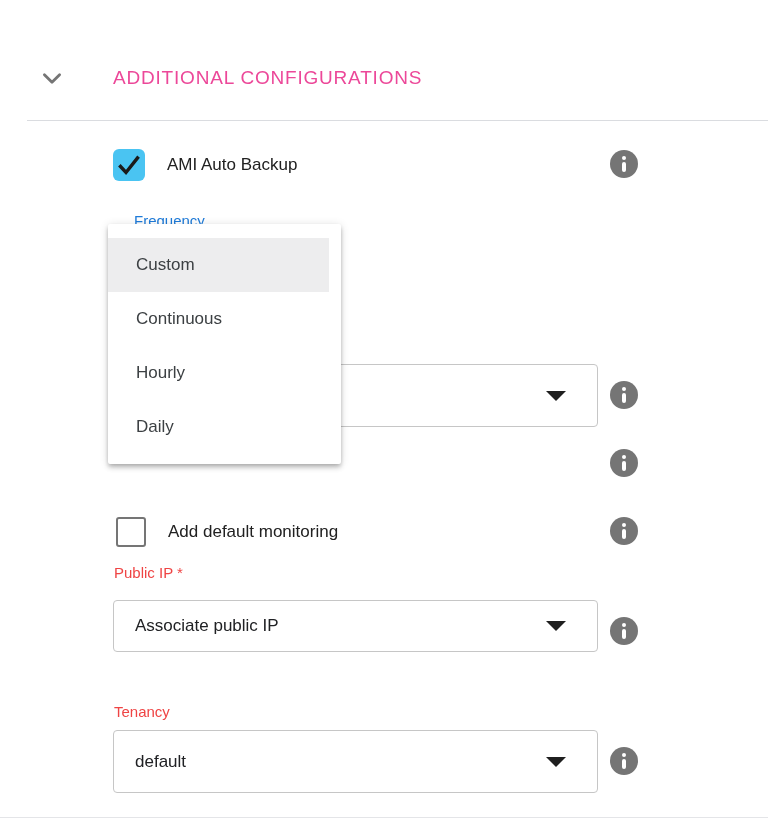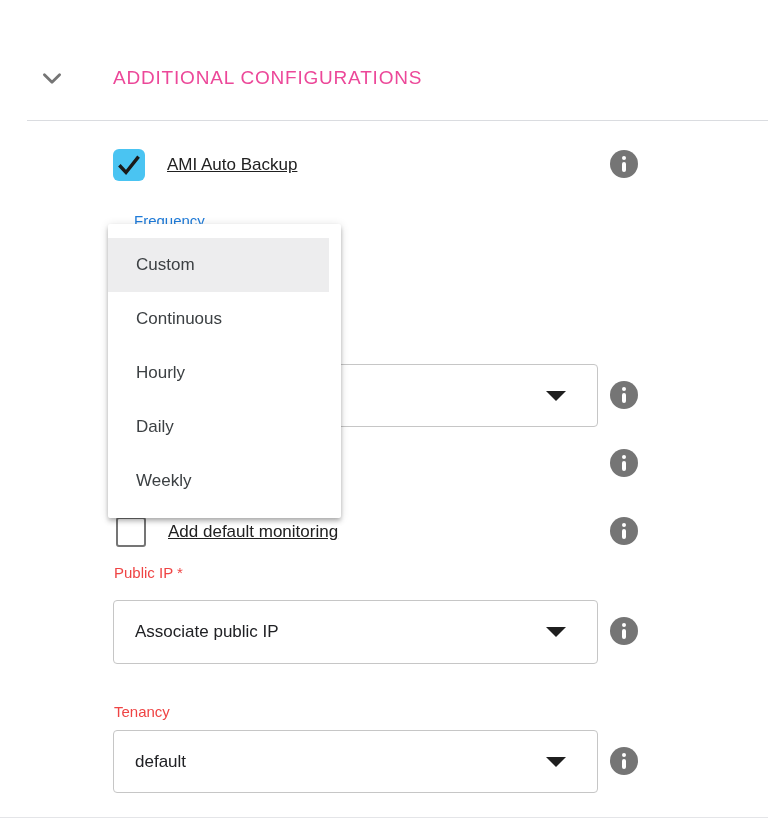--- a/index.html
+++ b/index.html
@@ -61,21 +61,20 @@
     border: 2px solid #757575;
     border-radius: 3px;
   }
   .checkbox .check-svg { position: absolute; left: 2px; top: 2px; }
 
   .cb-label {
     margin-left: 22px;
     font-size: 17px;
     color: #212121;
     white-space: nowrap;
-    text-decoration: underline;
   }
 
   
   .field-label {
     position: absolute;
     left: 114px;
     font-size: 15px;
     color: #ef4444;
     white-space: nowrap;
   }
@@ -196,21 +195,21 @@
   <div class="cb-row row-monitoring">
     <div class="checkbox unchecked"></div>
     <div class="cb-label">Add default monitoring</div>
   </div>
   <div class="info-icon" style="top:517px;">
     <span class="dot"></span>
     <span class="bar"></span>
   </div>
 
   <div class="field-label" style="top:564px;">Public IP *</div>
-  <div class="select-box" style="top:600px; height:64px;">
+  <div class="select-box" style="top:600px; height:52px;">
     <div class="select-value">Associate public IP</div>
     <div class="select-caret"></div>
   </div>
   <div class="info-icon" style="top:617px;">
     <span class="dot"></span>
     <span class="bar"></span>
   </div>
 
   <div class="field-label" style="top:703px;">Tenancy</div>
   <div class="select-box" style="top:730px; height:63px;">
@@ -222,16 +221,15 @@
     <span class="bar"></span>
   </div>
 
   <div class="bottom-divider"></div>
 
   <div class="menu-panel">
     <div class="menu-item highlighted">Custom</div>
     <div class="menu-item">Continuous</div>
     <div class="menu-item">Hourly</div>
     <div class="menu-item">Daily</div>
-    <div class="menu-item">Weekly</div>
   </div>
 
 </div>
 
 </body></html>

